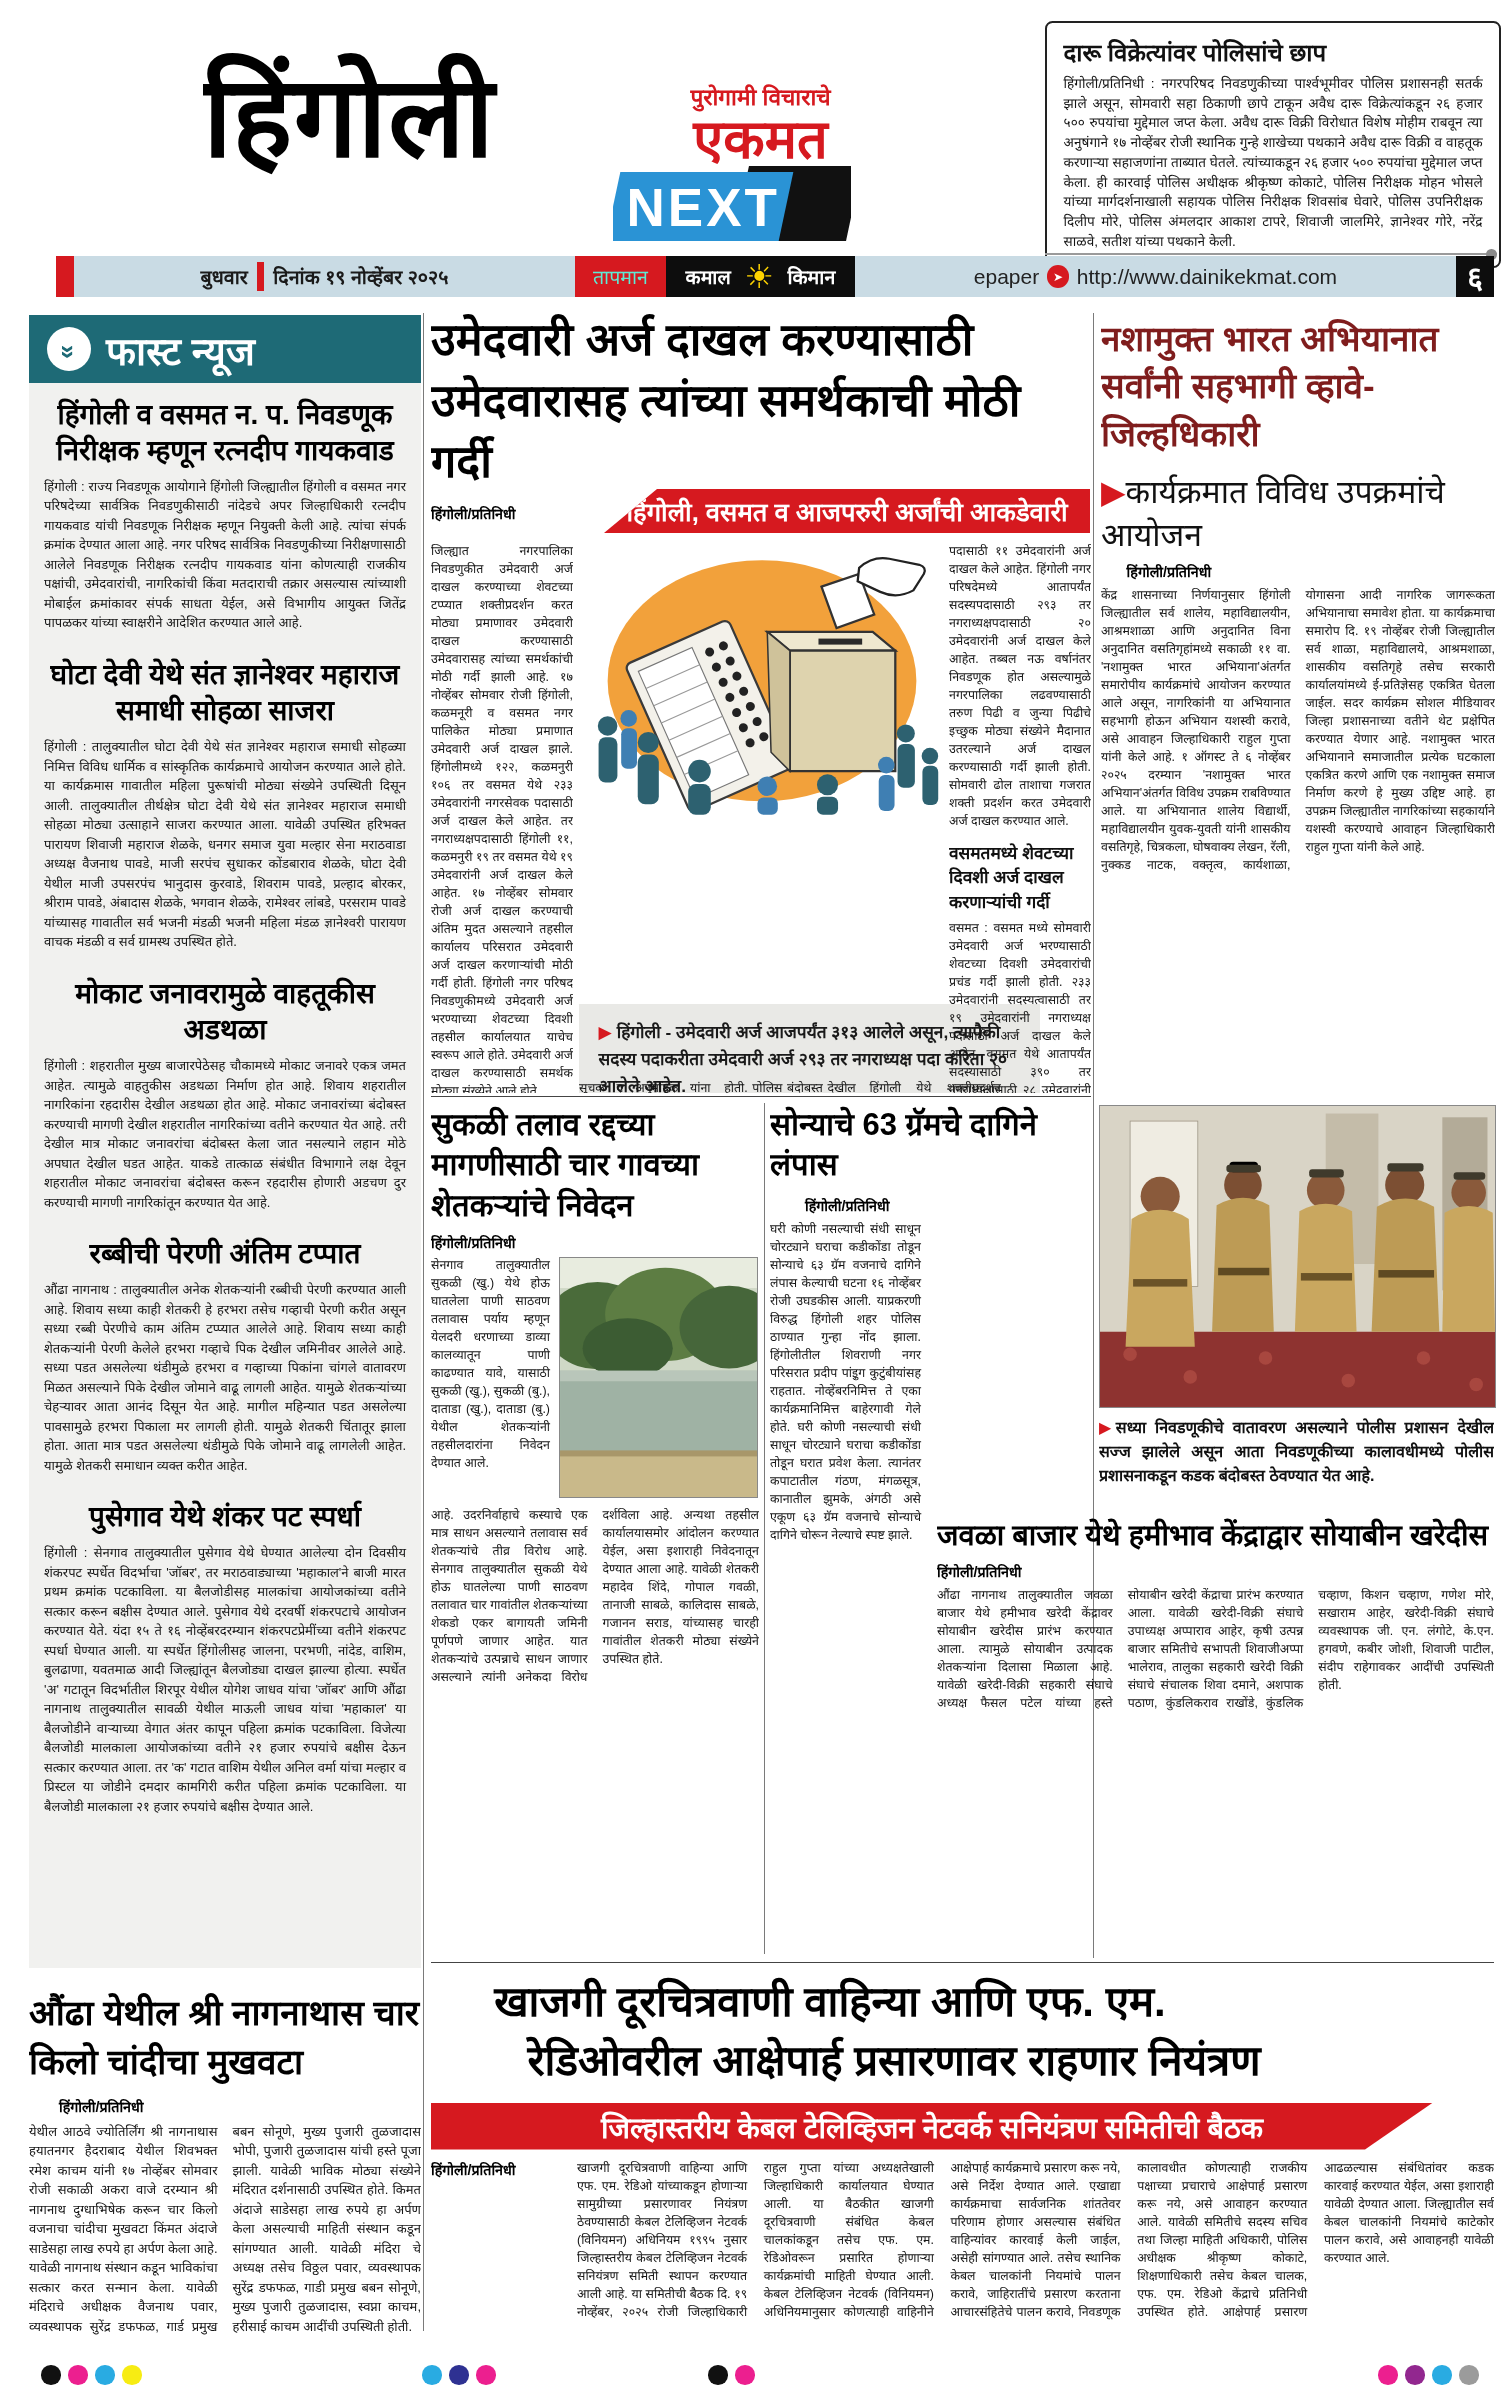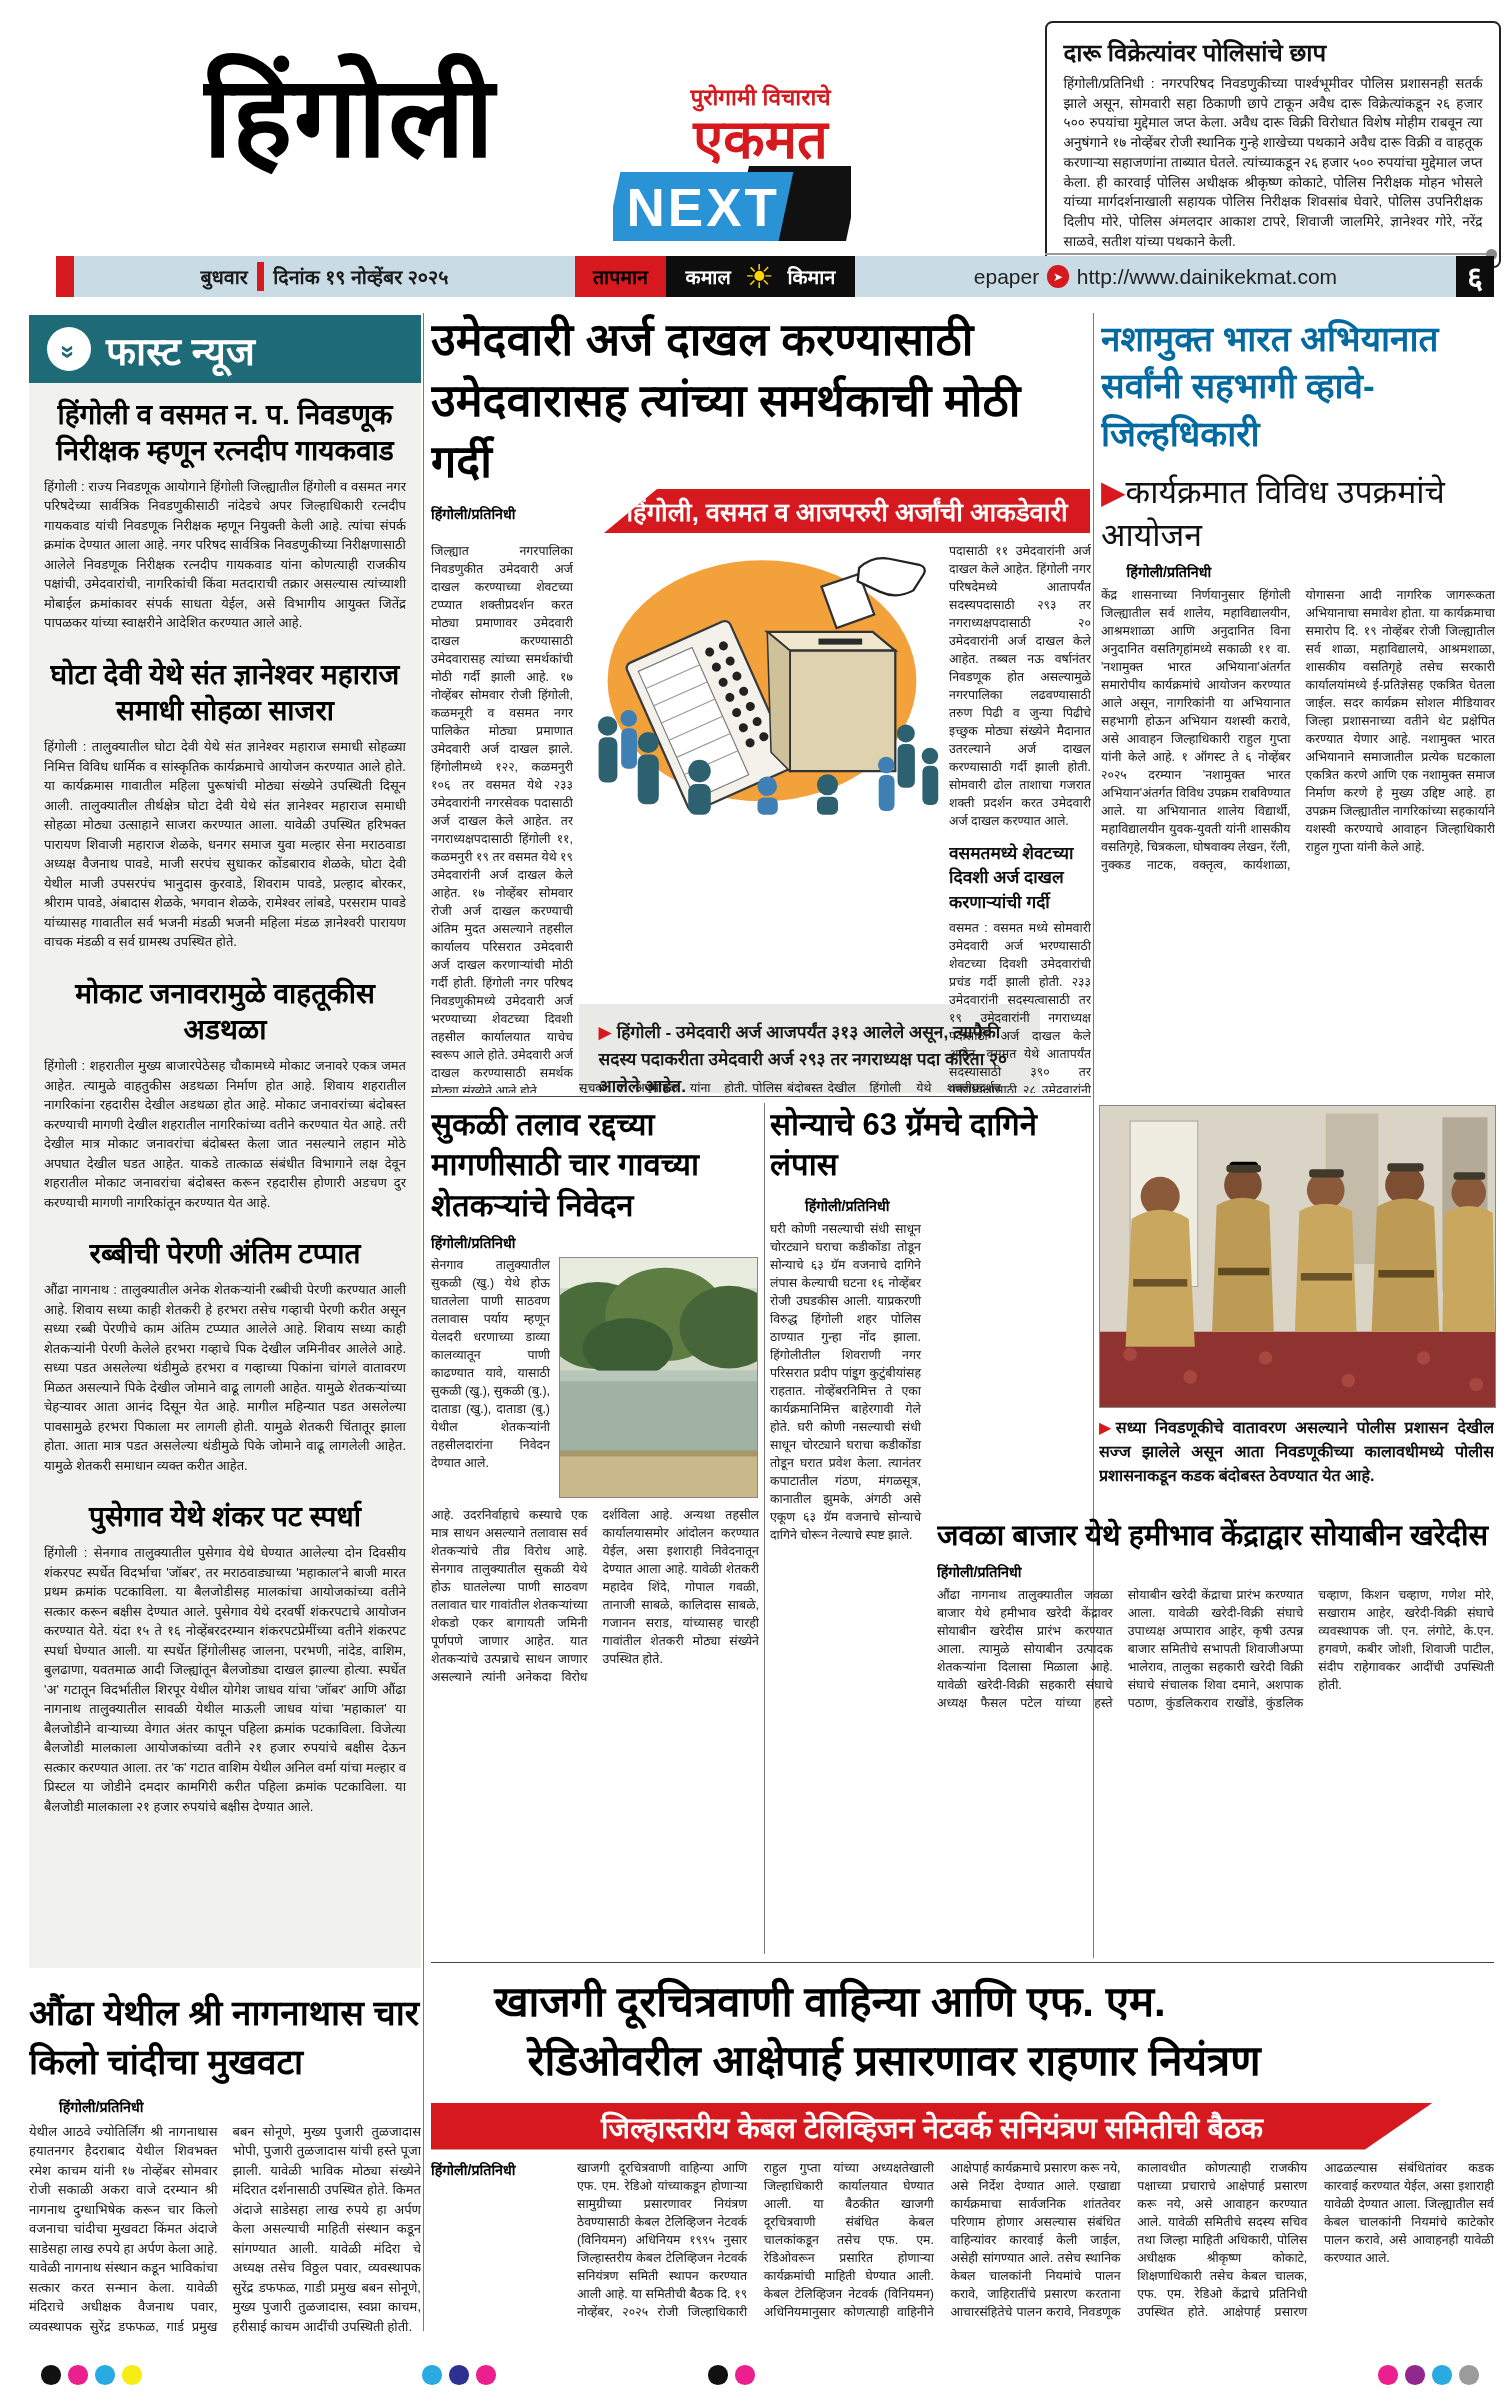--- a/index.html
+++ b/index.html
@@ -22,36 +22,36 @@
   
   .top-box{border:2.3px solid #222;border-radius:7.5px;padding:12px 16.6px 7.5px 16.6px;background:#fff;}
   .top-box h2{margin:0 0 6px 0;font-size:24px;}
   .slider-line{position:absolute;border-top:2.3px solid #9a9a9a;}
   .slider-dot{position:absolute;width:10.5px;height:10.5px;border-radius:50%;background:#8a8a8a;}
   
   .datebar{background:#c9dbe4;display:flex;align-items:stretch;font-size:19.6px;}
   .db-red{background:#d6191f;}
   .db-date{flex:1;display:flex;align-items:center;justify-content:center;font-weight:bold;gap:9px;color:#1a1a1a;}
   .db-sep{width:7.5px;height:70%;background:#d6191f;align-self:center;}
-  .db-temp{background:#d6191f;color:#000000;font-weight:bold;display:flex;align-items:center;padding:0 18px;}
+  .db-temp{background:#d6191f;color:#5eead4;font-weight:normal;display:flex;align-items:center;padding:0 18px;}
   .db-black{background:#0d0d0d;color:#fff;font-weight:bold;display:flex;align-items:center;gap:13.6px;padding:0 19.6px;}
   .sun{color:#ffd400;font-size:33px;line-height:1;}
   .db-epaper{flex:1.2;display:flex;align-items:center;justify-content:center;gap:7.5px;font-size:21px;color:#222;}
   .ep-ic{width:22.6px;height:22.6px;border-radius:50%;background:#d6191f;color:#fff;display:inline-flex;align-items:center;justify-content:center;font-size:12px;}
   .db-page{background:#0d0d0d;color:#fff;font-weight:bold;font-size:30px;display:flex;align-items:center;justify-content:center;width:38px;}
   
   .fast-col{background:#f1f1ef;}
   .fast-head{background:#1e6a76;color:#fff;display:flex;align-items:center;gap:15px;padding:7.5px 18px;font-size:39px;font-weight:900;}
   .fast-ic{width:44px;height:44px;border-radius:50%;background:#fff;color:#1e6a76;display:flex;align-items:center;justify-content:center;font-size:25.6px;font-weight:900;}
   .fast-ic span{transform:rotate(90deg);letter-spacing:-4.5px;display:block;}
   .h-fast{font-size:28px;font-weight:900;text-align:center;line-height:1.3;color:#000;margin:13.6px 7.5px 7.5px 7.5px;}
   .fast-body{padding:0 15px 10.5px 15px;}
   
   .h-main{font-size:45px;font-weight:900;text-align:left;line-height:1.35;color:#000;}
-  .h-right{font-size:35px;font-weight:900;line-height:1.35;color:#0369a1;}
+  .h-right{font-size:35px;font-weight:900;line-height:1.35;color:#7f1d1d;}
   .h-mid{font-size:31px;font-weight:900;line-height:1.3;color:#000;}
   .h-mid2{font-size:31px;font-weight:900;line-height:1.3;color:#000;}
   .h-jw{font-size:29px;font-weight:900;color:#000;white-space:nowrap;}
   .h-bottom{font-size:42px;font-weight:900;text-align:center;line-height:1.4;color:#000;}
   .h-aundha{font-size:35px;font-weight:900;line-height:1.4;color:#000;}
   .red-tri{color:#d6191f;}
   .subhead{font-size:32px;font-weight:normal;color:#111;}
   
   .banner-main{background:#d6191f;color:#fff;font-weight:900;font-size:25.6px;display:flex;align-items:center;justify-content:center;clip-path:polygon(53px 0,100% 0,100% 100%,0 100%);}
   .banner-bottom{background:#d6191f;color:#fff;font-weight:900;font-size:29px;display:flex;align-items:center;justify-content:center;clip-path:polygon(0 0,100% 0,calc(100% - 68px) 100%,0 100%);}

